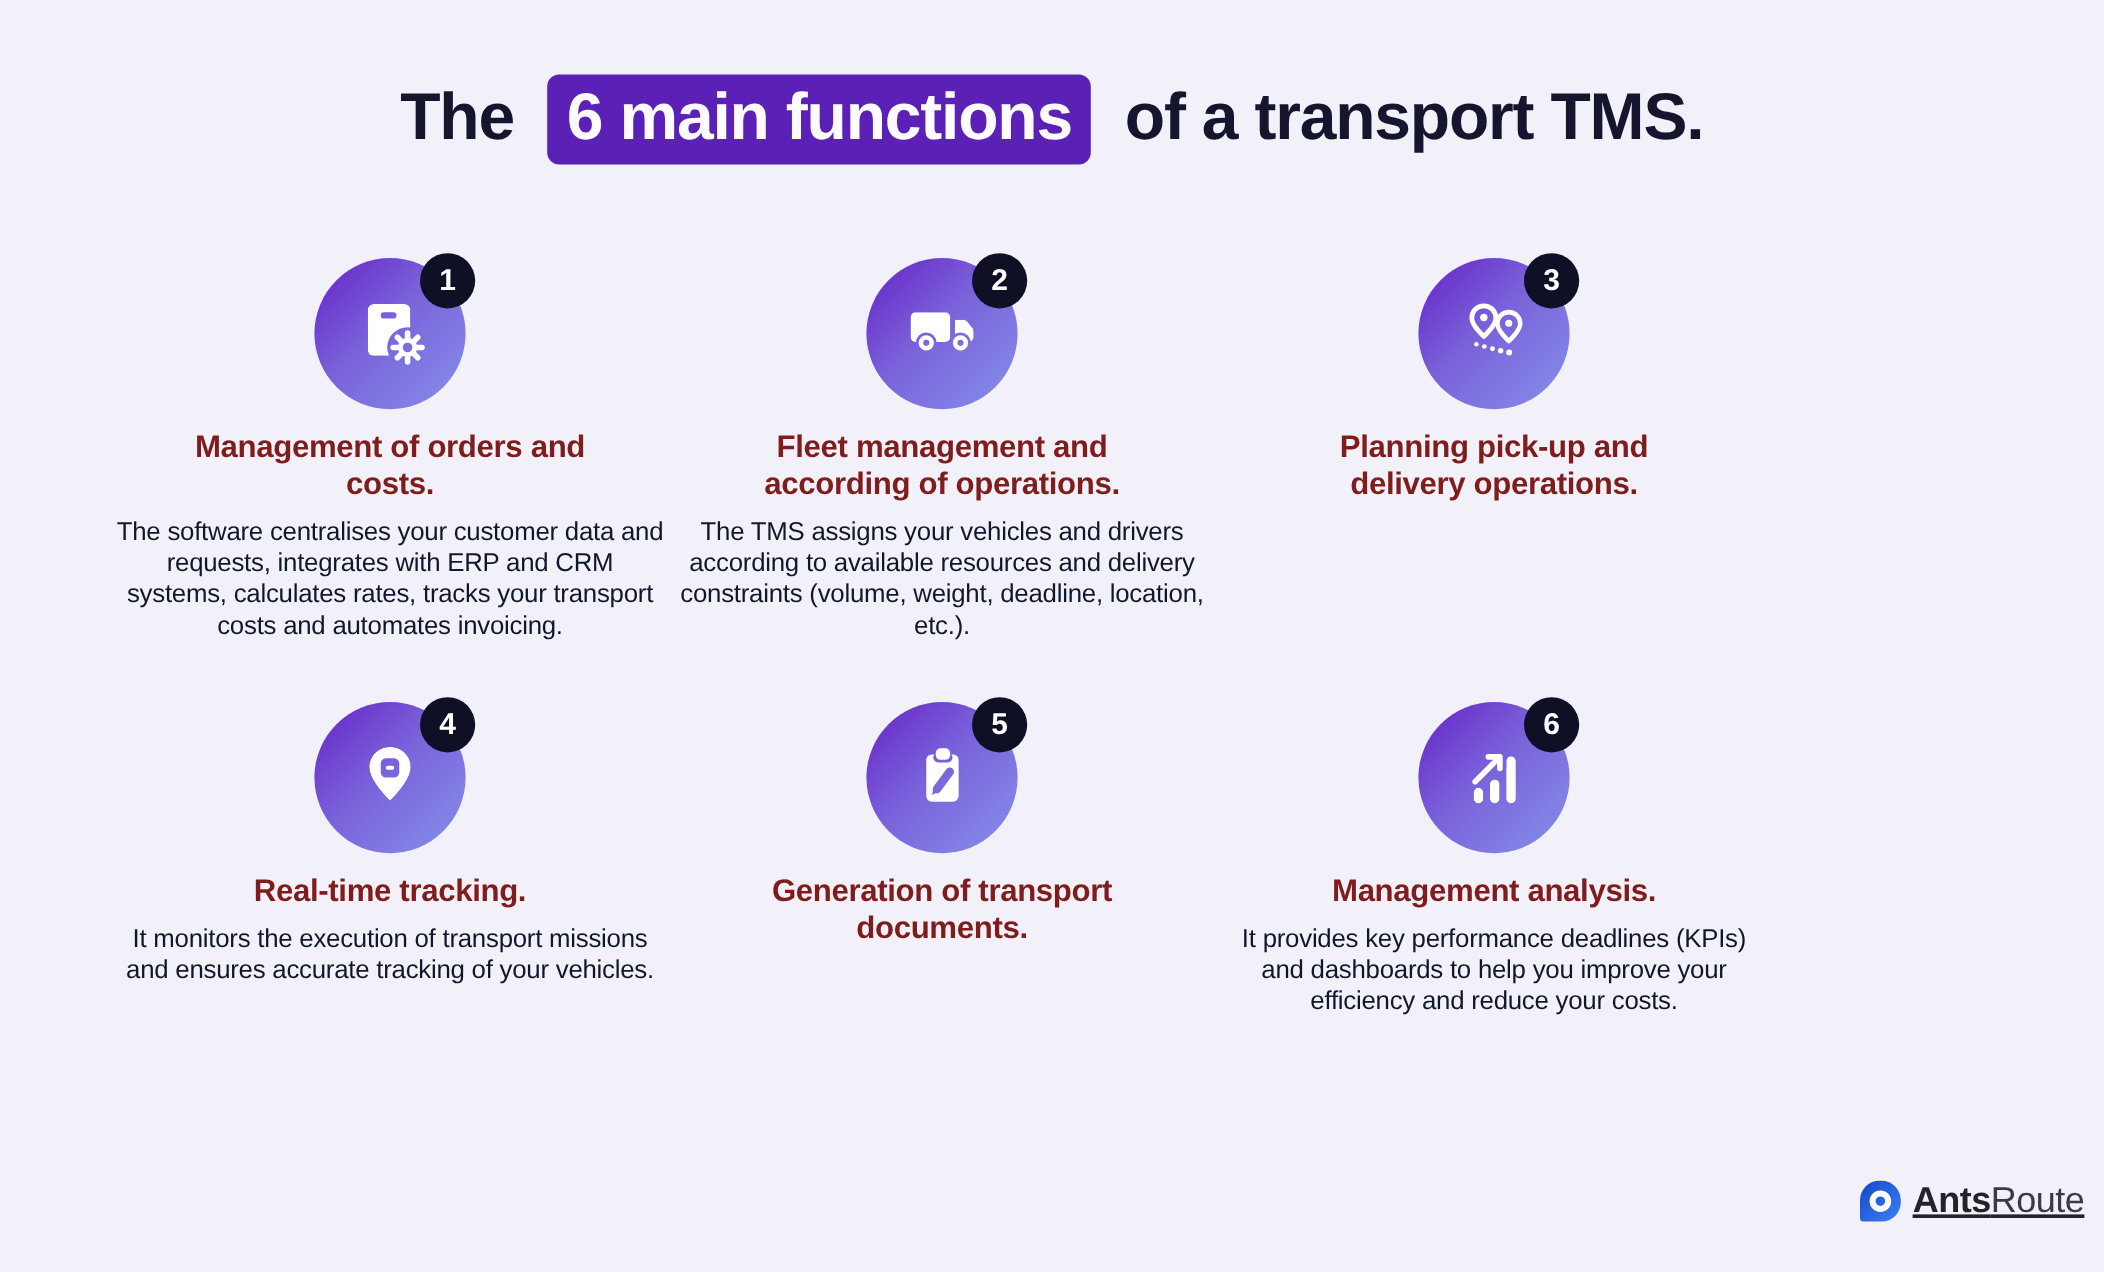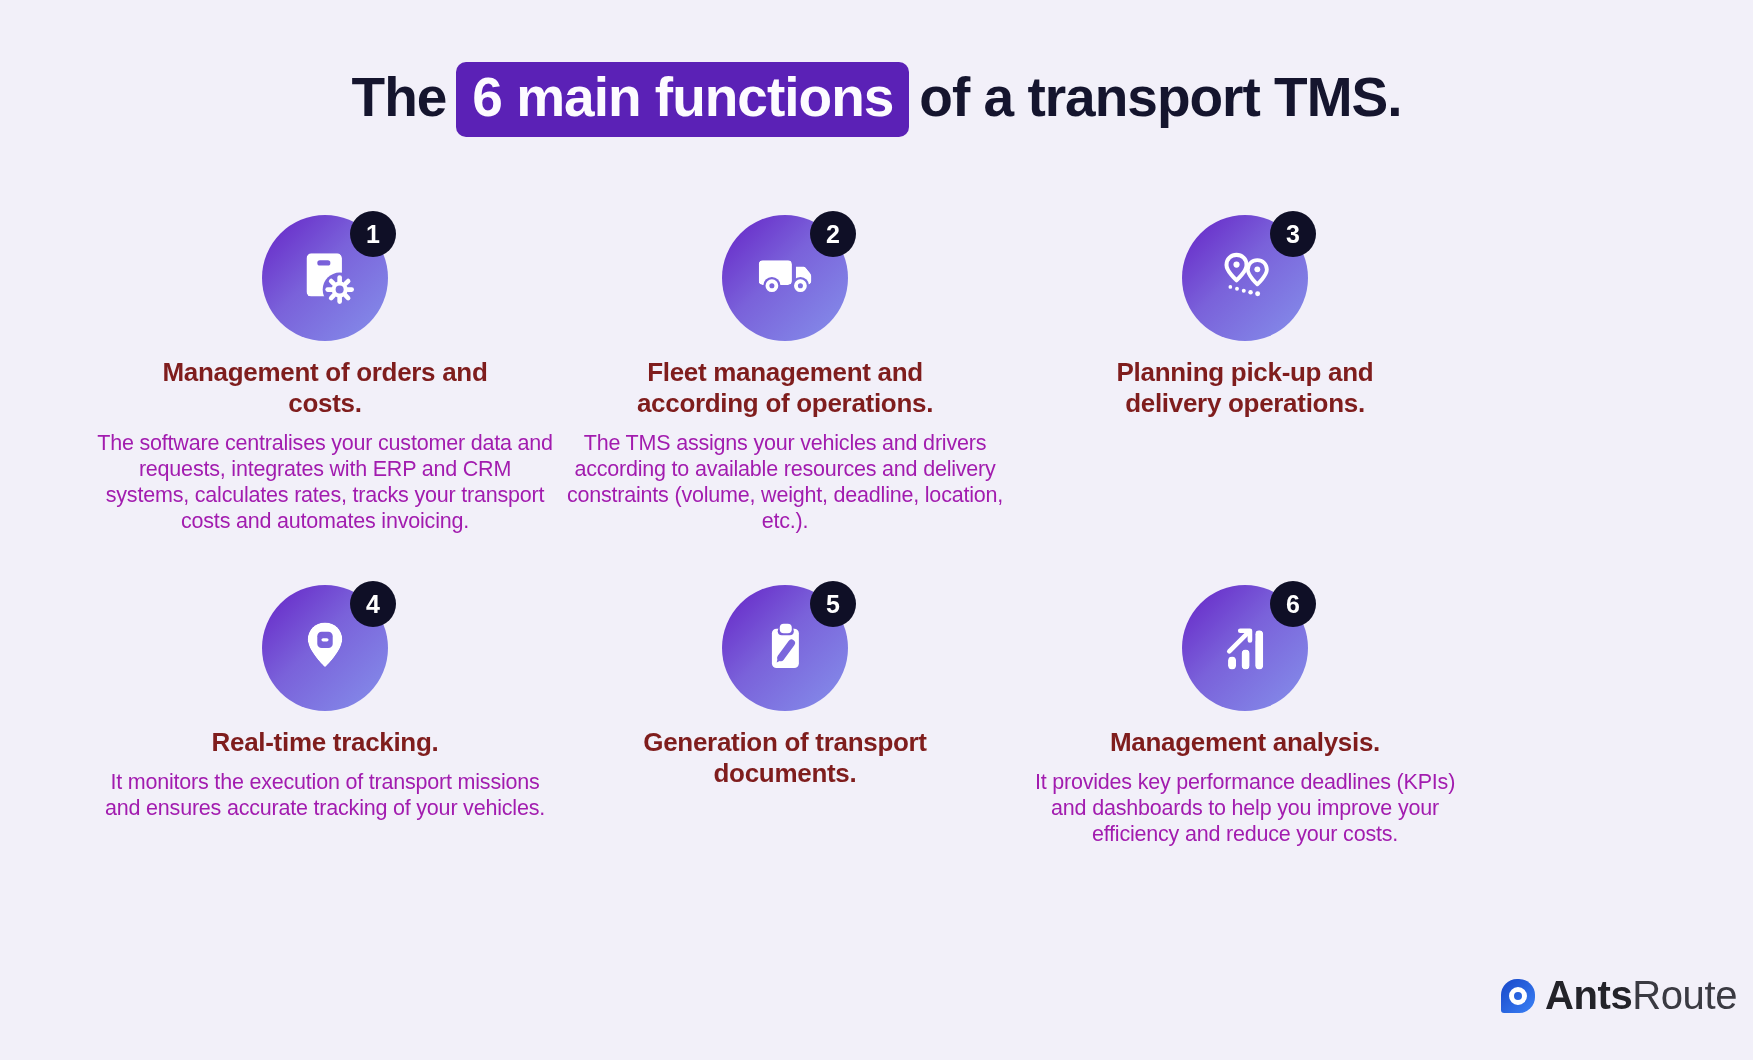--- a/index.html
+++ b/index.html
@@ -13,21 +13,21 @@
   }
   .title {
     position:absolute; top:62px; left:0; width:100%;
     text-align:center;
     font-size:55px; font-weight:600; letter-spacing:-1px;
     color:#15152E; line-height:1.15;
   }
   .title .hl {
     display:inline-block;
     background:#5B21B6; color:#FDFBFF;
-    padding:4px 16px 8px; margin:0 10px;
+    padding:4px 16px 8px; margin:0 28px;
     border-radius:10px;
     text-align:right;
   }
   .grid {
     position:absolute; top:215px; left:95px;
     display:grid;
     grid-template-columns:repeat(3,460px);
     grid-template-rows:370px auto;
   }
   .card { text-align:center; }
@@ -49,39 +49,39 @@
     font-size:25px; font-weight:700;
     display:flex; align-items:center; justify-content:center;
   }
   .card-title {
     font-size:26px; font-weight:700; line-height:31px;
     letter-spacing:-0.3px; color:#7f1d1d;
     max-width:330px; margin:0 auto 11px;
   }
   .card-desc {
     font-size:21.5px; line-height:26px;
-    color:#a21caf; letter-spacing:-0.2px;
+    color:#0f172a; letter-spacing:-0.2px;
     max-width:460px; margin:0 auto;
   }
   .brand {
     position:absolute; right:16px; bottom:42px;
     display:flex; align-items:center; gap:10px;
   }
   .brand-mark {
     width:34px; height:34px;
     background:linear-gradient(135deg,#1746C8,#3B82F6);
     border-radius:16px 16px 16px 3px;
     position:relative;
   }
   .brand-mark::after {
     content:""; position:absolute; top:8px; left:8px;
     width:8px; height:8px;
     border:5px solid #fff; border-radius:50%;
   }
-  .brand-text { font-size:40px; letter-spacing:-0.4px; color:#232329; }
+  .brand-text { font-size:30px; letter-spacing:-0.4px; color:#232329;text-decoration:underline; }
   .brand-text .b { font-weight:700; }
   .brand-text .r { font-weight:400; color:#3A3A42; }
 </style>
 </head>
 <body>
 
 <h1 class="title"><span>The</span><span class="hl">6 main functions</span><span>of a transport TMS.</span></h1>
 
 <div class="grid">
 

